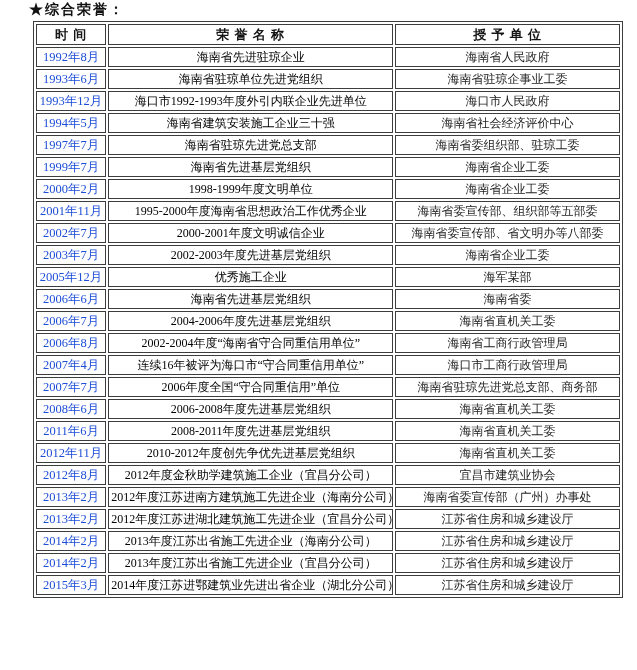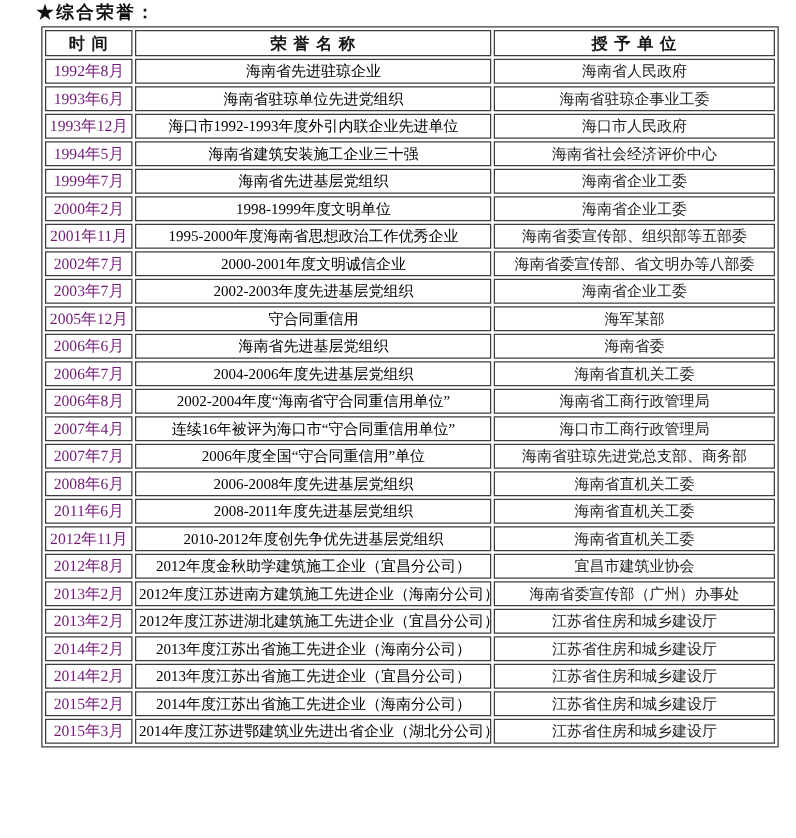--- a/index.html
+++ b/index.html
@@ -52,21 +52,21 @@
   }
   table.honors th {
     font-size: 13px;
     font-weight: bold;
     letter-spacing: 1px;
     height: 19px;
     color: #151515;
   }
   td.c-time {
     font-size: 12.5px;
-    color: #701a75;
+    color: #1d4ed8;
   }
   td.c-honor {
     font-size: 12px;
     color: #000000;
   }
   td.c-unit {
     font-size: 12px;
     color: #1b1b1b;
   }
   col.w-time  { width: 70px; }
@@ -108,20 +108,25 @@
           <td class="c-time">1993年12月</td>
           <td class="c-honor">海口市1992-1993年度外引内联企业先进单位</td>
           <td class="c-unit">海口市人民政府</td>
         </tr>
         <tr>
           <td class="c-time">1994年5月</td>
           <td class="c-honor">海南省建筑安装施工企业三十强</td>
           <td class="c-unit">海南省社会经济评价中心</td>
         </tr>
         <tr>
+          <td class="c-time">1997年7月</td>
+          <td class="c-honor">海南省驻琼先进党总支部</td>
+          <td class="c-unit">海南省委组织部、驻琼工委</td>
+        </tr>
+        <tr>
           <td class="c-time">1999年7月</td>
           <td class="c-honor">海南省先进基层党组织</td>
           <td class="c-unit">海南省企业工委</td>
         </tr>
         <tr>
           <td class="c-time">2000年2月</td>
           <td class="c-honor">1998-1999年度文明单位</td>
           <td class="c-unit">海南省企业工委</td>
         </tr>
         <tr>
@@ -134,21 +139,21 @@
           <td class="c-honor">2000-2001年度文明诚信企业</td>
           <td class="c-unit">海南省委宣传部、省文明办等八部委</td>
         </tr>
         <tr>
           <td class="c-time">2003年7月</td>
           <td class="c-honor">2002-2003年度先进基层党组织</td>
           <td class="c-unit">海南省企业工委</td>
         </tr>
         <tr>
           <td class="c-time">2005年12月</td>
-          <td class="c-honor">守合同重信用</td>
+          <td class="c-honor">优秀施工企业</td>
           <td class="c-unit">海军某部</td>
         </tr>
         <tr>
           <td class="c-time">2006年6月</td>
           <td class="c-honor">海南省先进基层党组织</td>
           <td class="c-unit">海南省委</td>
         </tr>
         <tr>
           <td class="c-time">2006年7月</td>
           <td class="c-honor">2004-2006年度先进基层党组织</td>
@@ -203,25 +208,20 @@
           <td class="c-time">2014年2月</td>
           <td class="c-honor">2013年度江苏出省施工先进企业（海南分公司）</td>
           <td class="c-unit">江苏省住房和城乡建设厅</td>
         </tr>
         <tr>
           <td class="c-time">2014年2月</td>
           <td class="c-honor">2013年度江苏出省施工先进企业（宜昌分公司）</td>
           <td class="c-unit">江苏省住房和城乡建设厅</td>
         </tr>
         <tr>
-          <td class="c-time">2015年2月</td>
-          <td class="c-honor">2014年度江苏出省施工先进企业（海南分公司）</td>
-          <td class="c-unit">江苏省住房和城乡建设厅</td>
-        </tr>
-        <tr>
           <td class="c-time">2015年3月</td>
           <td class="c-honor">2014年度江苏进鄂建筑业先进出省企业（湖北分公司）</td>
           <td class="c-unit">江苏省住房和城乡建设厅</td>
         </tr>
       </tbody>
   </table>
 
 </div>
 
 </body></html>

